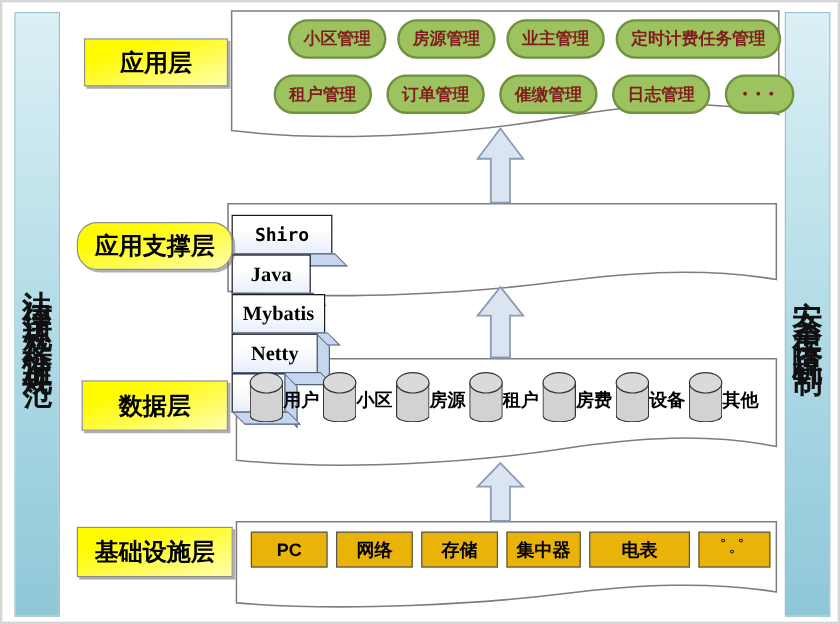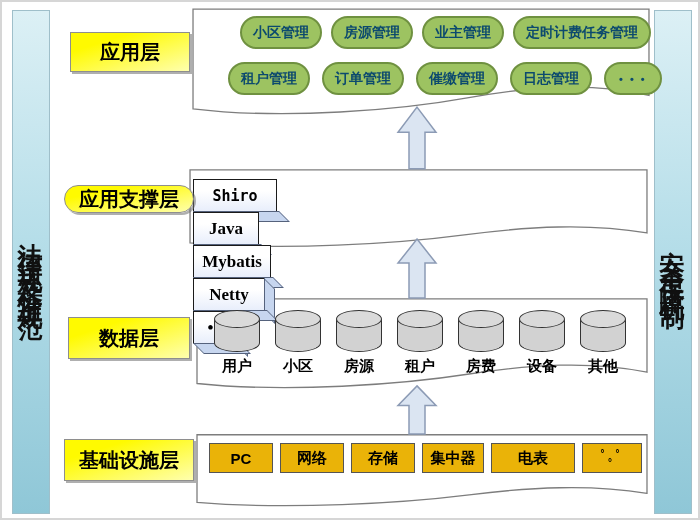--- a/index.html
+++ b/index.html
@@ -35,33 +35,33 @@
 
   
   .ylabel {
     position:absolute; z-index:4;
     background:linear-gradient(to bottom right, #fffa00 25%, #ffffae);
     border:1px solid #8e8e8e; box-shadow:2px 2px 0 rgba(110,110,110,.55);
     display:flex; align-items:center; justify-content:center;
     font-size:20px; font-weight:bold; color:#000;
   }
   .ylabel-app   { left:68px; top:30px;  width:120px; height:40px; }
-  .ylabel-sup   { left:62px; top:183px; width:130px; height:28px;border-radius:17px; }
+  .ylabel-sup   { left:62px; top:183px; width:130px; height:40px;border-radius:17px; }
   .ylabel-data  { left:66px; top:315px; width:122px; height:42px; }
   .ylabel-infra { left:62px; top:437px; width:130px; height:42px; }
 
   
   .pill-row { display:flex; align-items:center; }
   .pill-row.r1 { margin:8px 0 0 48px;  gap:9px;  }
   .pill-row.r2 { margin:13px 0 0 36px; gap:12px; }
   .pill {
     height:33px; padding:0 11px; border-radius:17px;
     background:#9dc361; border:2px solid #6f9140;
     display:flex; align-items:center; justify-content:center;
-    font-size:14px; font-weight:bold; color:#0c4a6e; white-space:nowrap;
+    font-size:14px; font-weight:bold; color:#7f1d1d; white-space:nowrap;
   }
   .pill.dots { font-size:11px; letter-spacing:2px; padding:0 13px; }
 
   
   .boxrow { display:flex; align-items:flex-start; padding:10px 0 0 4px;flex-direction:column; }
   .box3d {
     position:relative; height:33px; margin-right:2px;
     background:linear-gradient(to bottom, #ffffff 35%, #e8eefb);
     border:1.4px solid #1a1a1a;
     display:flex; align-items:center; justify-content:center;
@@ -79,21 +79,21 @@
   }
   .box3d:nth-child(1){ width:84px; font-family:"DejaVu Sans Mono", monospace; font-size:15px; }
   .box3d:nth-child(2){ width:66px; }
   .box3d:nth-child(3){ width:78px; }
   .box3d:nth-child(4){ width:72px; }
   .box3d:nth-child(5){ width:45px; }
   .box3d:nth-child(6){ width:58px; margin-left:13px; font-size:12px; letter-spacing:3px; }
 
   
   .cylrow { display:flex; justify-content:space-between; padding:12px 16px 0 12px; }
-  .cyl-item { display:flex; flex-direction:column; align-items:center; width:58px; }
+  .cyl-item { display:flex; flex-direction:row; align-items:center; width:58px; }
   .cyl { position:relative; width:46px; height:42px; }
   .cyl .cbody {
     position:absolute; top:9px; left:0; width:100%; bottom:0;
     background:#d2d2d2; border:1.5px solid #333; border-top:none;
     border-radius:0 0 23px 23px / 0 0 9px 9px;
   }
   .cyl .ctop {
     position:absolute; top:0; left:0; width:100%; height:18px;
     background:#dadada; border:1.5px solid #333; border-radius:50%;
   }

